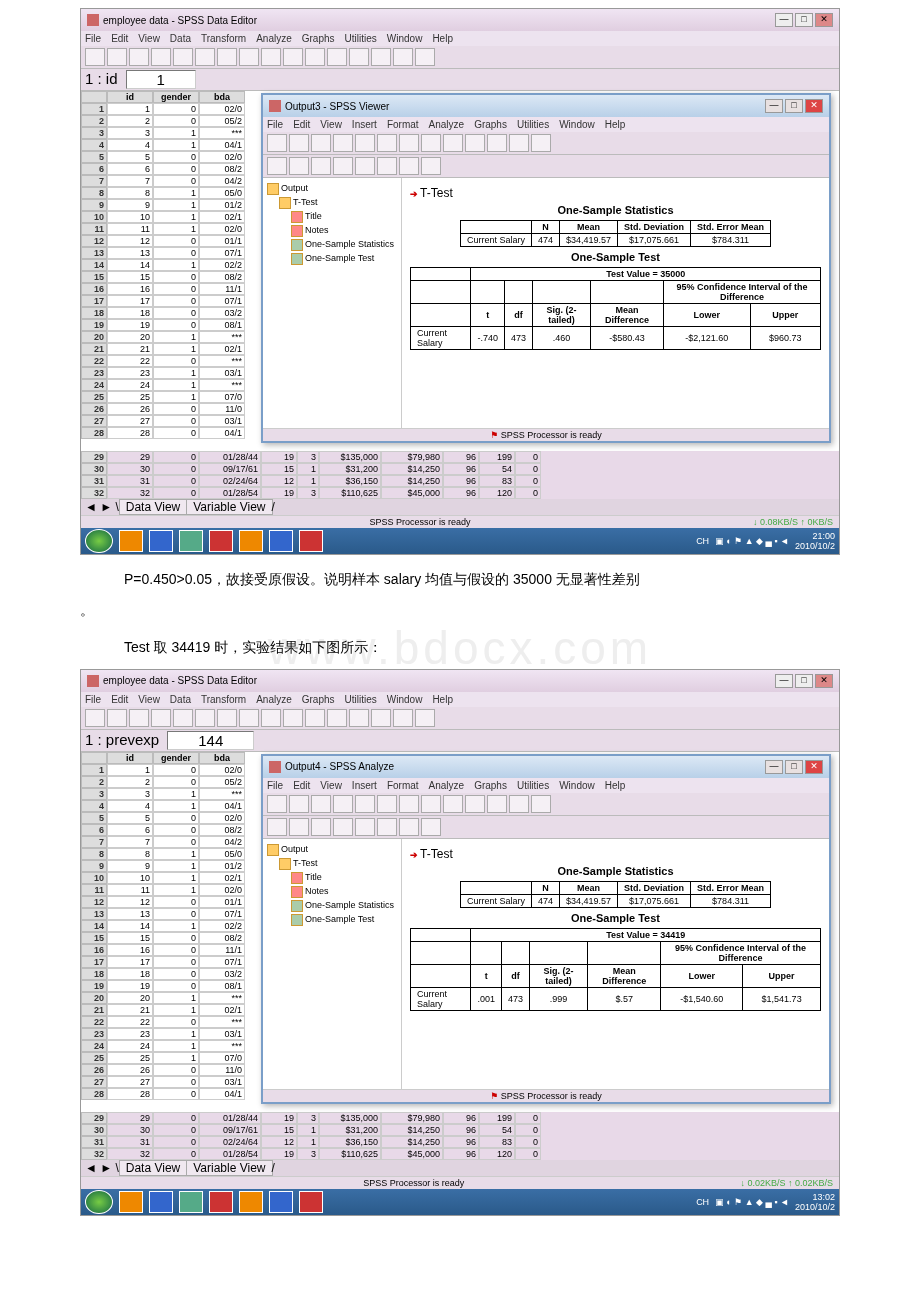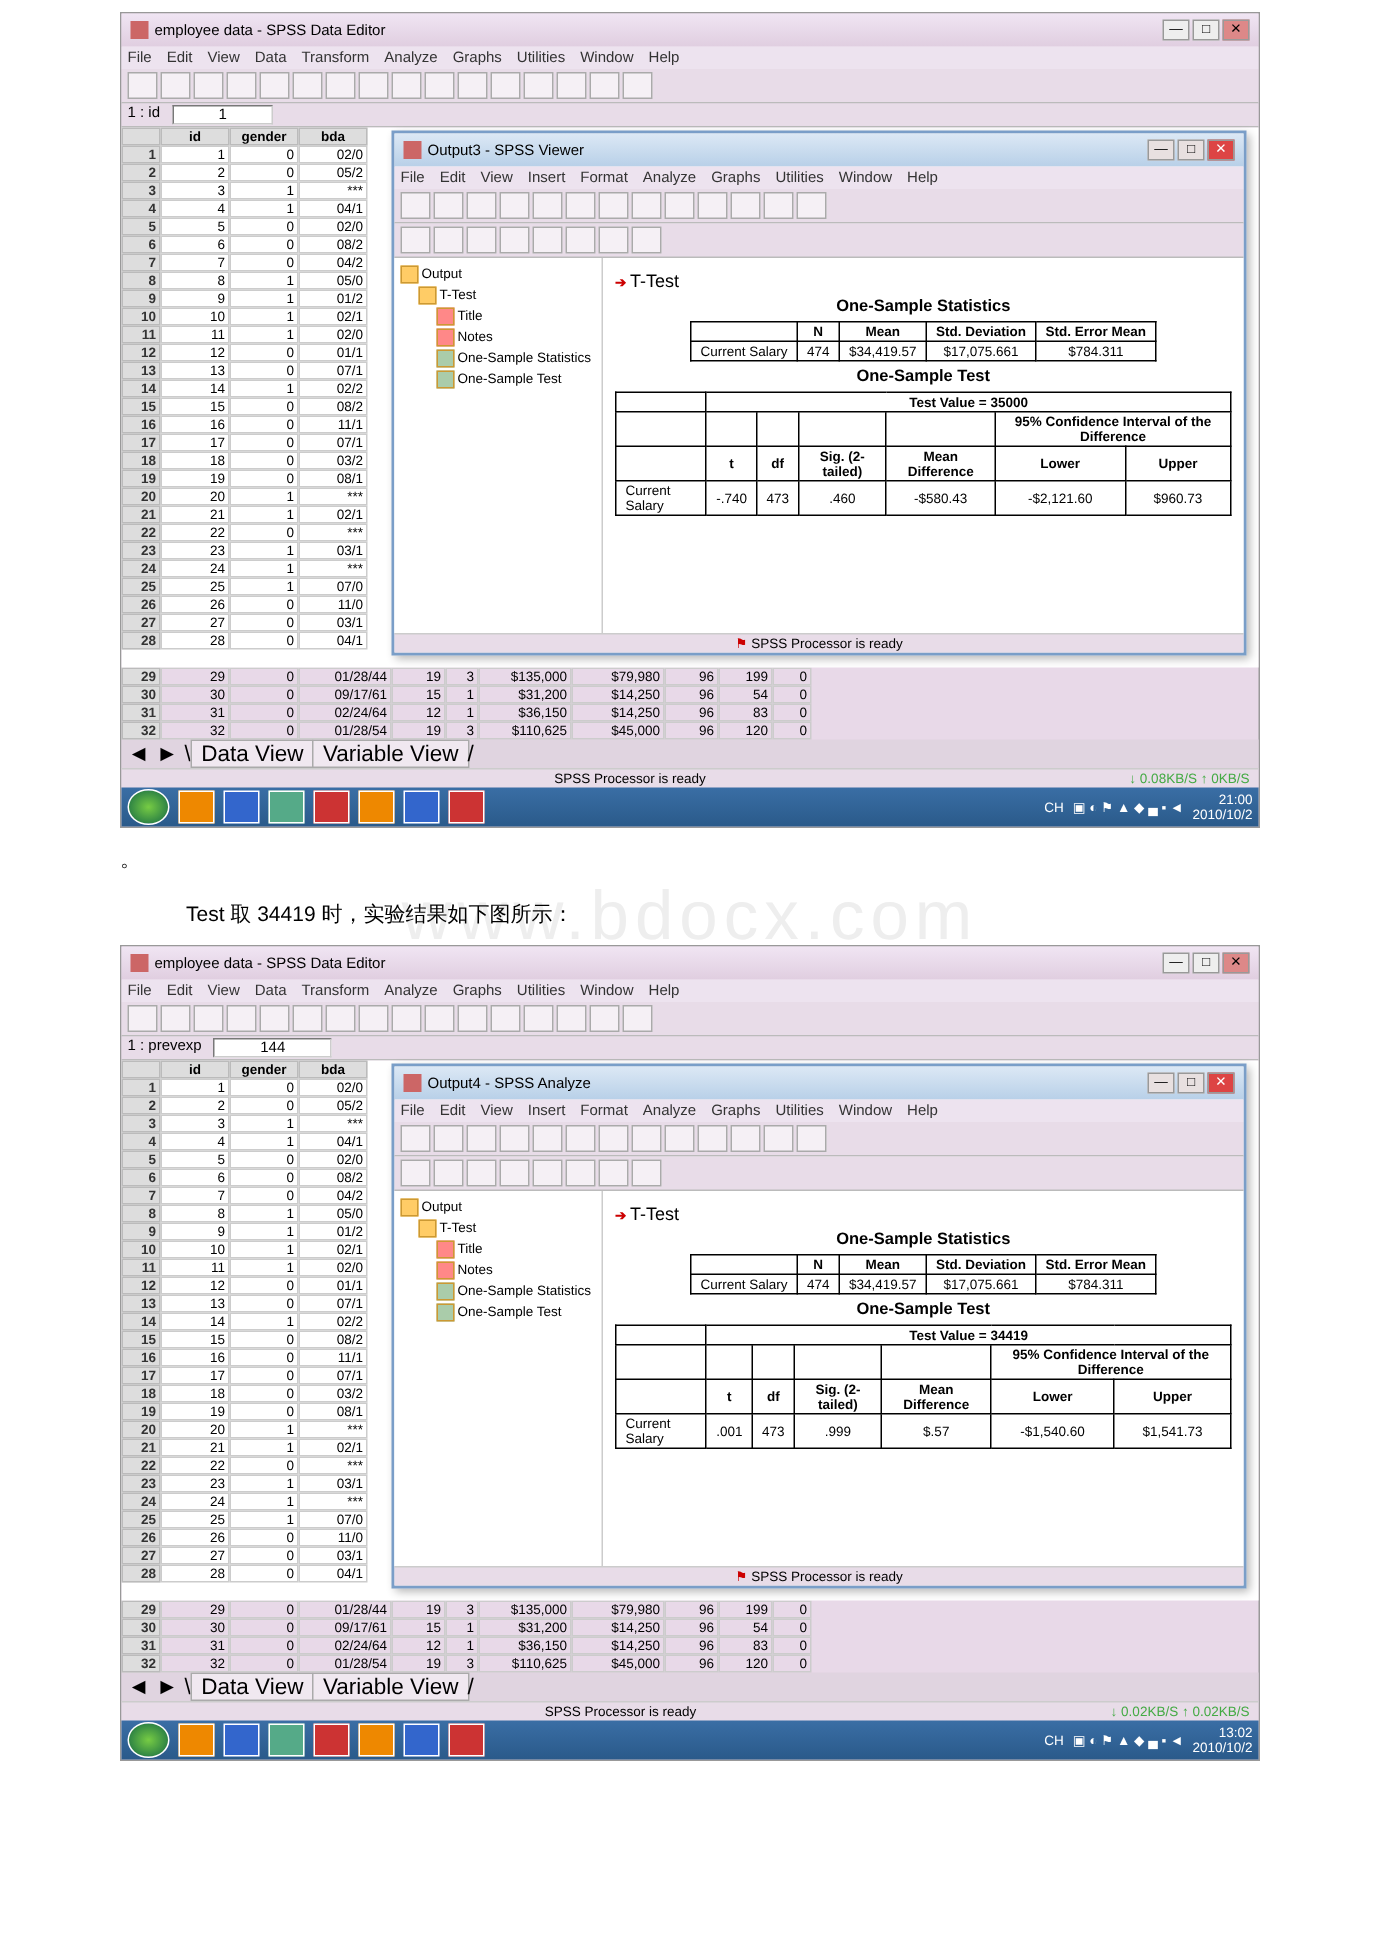--- a/index.html
+++ b/index.html
@@ -32,23 +32,23 @@
 .tree-ico.r{background:#f88}
 .tree-ico.g{background:#aca}
 .output{flex:1;padding:8px;font-size:9px;overflow:hidden}
 .arrow{color:#c00;font-weight:bold}
 .stattitle{font-size:11px;font-weight:bold;margin:4px 0;text-align:center}
 .stattable{border-collapse:collapse;margin:0 auto}
 .stattable th,.stattable td{border:1px solid #000;padding:1px 6px;font-size:9px;text-align:center}
 .stattable .rowlbl{text-align:left}
 .statusbar{background:#e8dce8;font-size:9px;padding:1px 6px;border-top:1px solid #ccc;display:flex;justify-content:space-between}
 .proclabel{display:inline-block}
-.tabs{background:#e0d4e0;font-size:15px;padding:1px 4px}
+.tabs{background:#e0d4e0;font-size:12px;padding:1px 4px}
 .tabs span{border:1px solid #aaa;padding:0 6px;margin-right:-1px;background:#f0e8f0}
-.formula-row{background:#e8dce8;font-size:10px;padding:1px 4px;display:flex;gap:8px;border-bottom:1px solid #bbb}
+.formula-row{background:#e8dce8;font-size:15px;padding:1px 4px;display:flex;gap:8px;border-bottom:1px solid #bbb}
 .taskbar{height:26px;background:linear-gradient(#3a6ea5,#2a5a8a);display:flex;align-items:center;padding:0 4px;gap:6px}
 .start{width:26px;height:22px;border-radius:50%;background:radial-gradient(#7c4,#164);border:1px solid #fff}
 .tbitem{width:22px;height:20px;background:#5a8;border:1px solid #fff}
 .tbitem.o{background:#e80}
 .tbitem.r{background:#c33}
 .tbitem.b{background:#36c}
 .tray{margin-left:auto;color:#fff;font-size:9px;display:flex;align-items:center;gap:6px}
 .para{text-indent:2em;margin:12px 16px 6px 16px;line-height:1.8}
 .para2{margin:6px 16px;line-height:1.8}
 .watermark{position:absolute;left:50%;top:50%;transform:translate(-50%,-50%);font-size:46px;color:#eee;font-weight:300;letter-spacing:4px;z-index:-1;pointer-events:none}
@@ -464,20 +464,21 @@
       <span>CH</span>
       <span>▣ ◐ ⚑ ▲ ◆ ▄ ▪ ◄</span>
       <div style="text-align:right">
             <div>21:00</div>
             <div>2010/10/2</div>
           </div>
     </div>
   </div>
 </div>
 
+<div class="para">P=0.450&gt;0.05，故接受原假设。说明样本 salary 均值与假设的 35000 无显著性差别</div>
 <div class="para2" style="margin-left:0">。</div>
 
 <div style="position:relative">
 <div class="watermark">www.bdocx.com</div>
 <div class="para">Test 取 34419 时，实验结果如下图所示：</div>
 </div>
 
 <div class="screenshot">
   <div class="titlebar">
     <div class="tb-left">

